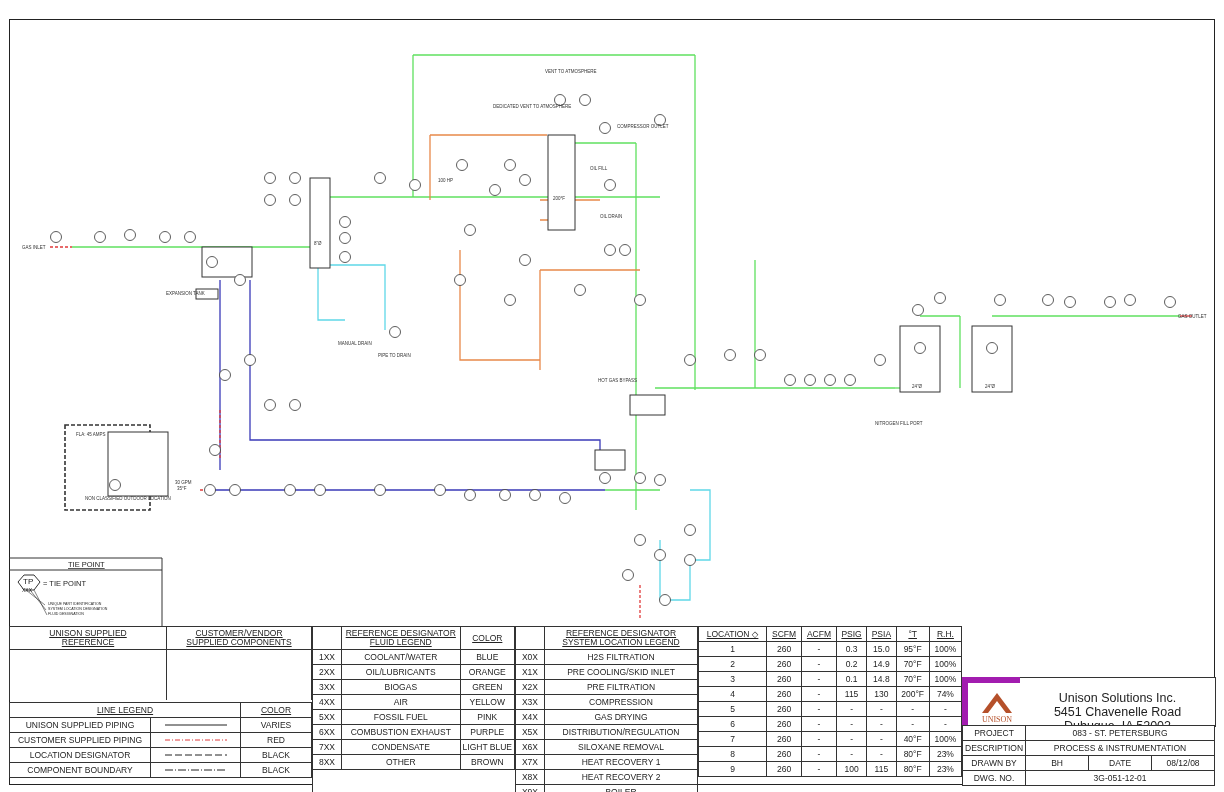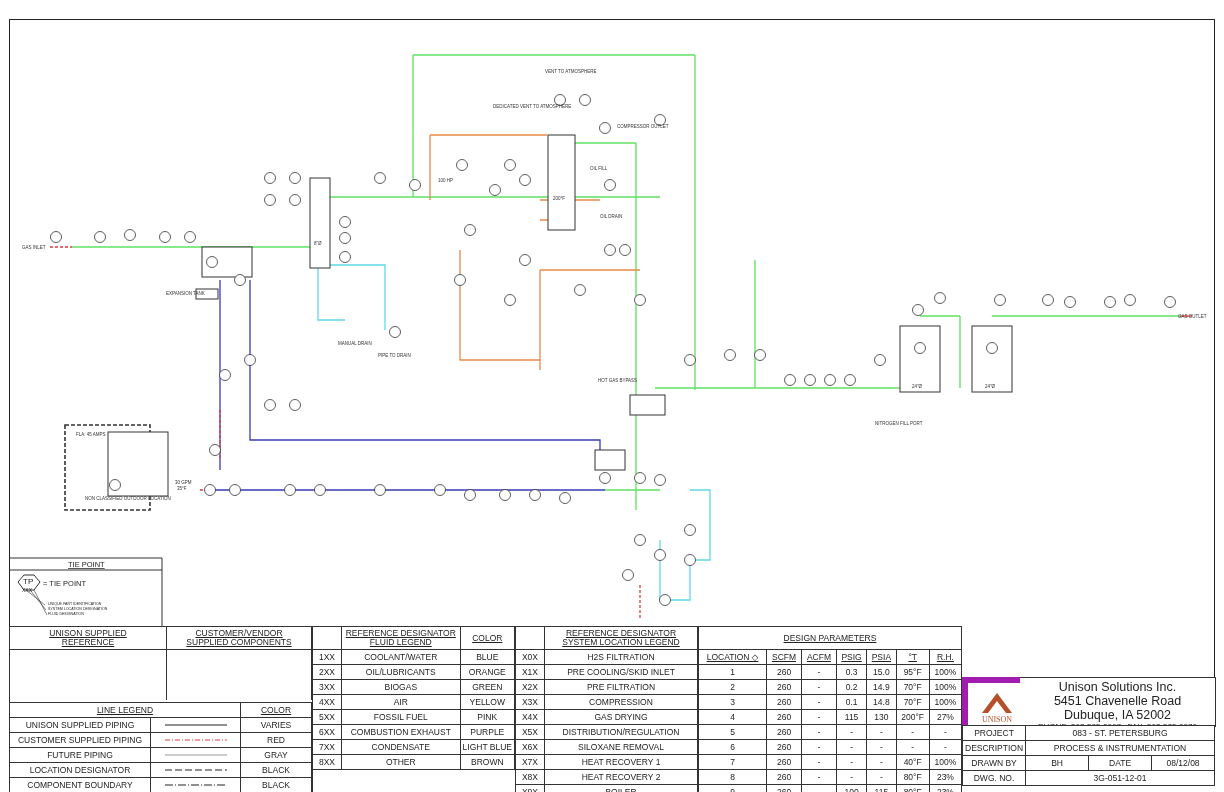--- a/index.html
+++ b/index.html
@@ -234,27 +234,20 @@
     <td>VARIES</td>
   </tr>
   <tr>
     <td>CUSTOMER SUPPLIED PIPING</td>
     <td><svg width="70" height="6">
             <line x1="4" y1="3" x2="66" y2="3" stroke="#e03a3a" stroke-width="1" stroke-dasharray="5,2,1,2"></line>
           </svg></td>
     <td>RED</td>
   </tr>
   <tr>
-    <td>FUTURE PIPING</td>
-    <td><svg width="70" height="6">
-            <line x1="4" y1="3" x2="66" y2="3" stroke="#bbb" stroke-width="1.3"></line>
-          </svg></td>
-    <td>GRAY</td>
-  </tr>
-  <tr>
     <td>LOCATION DESIGNATOR</td>
     <td><svg width="70" height="6">
             <line x1="4" y1="3" x2="66" y2="3" stroke="#222" stroke-width="1" stroke-dasharray="7,3"></line>
           </svg></td>
     <td>BLACK</td>
   </tr>
   <tr>
     <td>COMPONENT BOUNDARY</td>
     <td><svg width="70" height="6">
             <line x1="4" y1="3" x2="66" y2="3" stroke="#222" stroke-width="1" stroke-dasharray="8,2,1,2"></line>
@@ -367,23 +360,20 @@
       </tr>
       <tr>
         <td>X9X</td>
         <td>BOILER</td>
       </tr>
     </tbody>
 </table>
 
 <table class="tb" style="left:698px;top:626px;width:264px;">
   <tbody>
-      <tr>
-        <td colspan="7" style="height:22px;"><span class="u">DESIGN PARAMETERS</span></td>
-      </tr>
   <tr id="dp-header">
         <td class="u">LOCATION ◇</td>
         <td class="u">SCFM</td>
         <td class="u">ACFM</td>
         <td class="u">PSIG</td>
         <td class="u">PSIA</td>
         <td class="u">°T</td>
         <td class="u">R.H.</td>
       </tr>
   </tbody>
@@ -415,21 +405,21 @@
         <td>70°F</td>
         <td>100%</td>
       </tr>
       <tr>
         <td>4</td>
         <td>260</td>
         <td>-</td>
         <td>115</td>
         <td>130</td>
         <td>200°F</td>
-        <td>27%</td>
+        <td>74%</td>
       </tr>
       <tr>
         <td>5</td>
         <td>260</td>
         <td>-</td>
         <td>-</td>
         <td>-</td>
         <td>-</td>
         <td>-</td>
       </tr>
@@ -474,21 +464,21 @@
 
 <div class="logo">
   <svg width="58" height="48" viewBox="0 0 58 48">
     <path d="M14 30 L29 10 L44 30 L38 30 L29 18 L20 30 Z" fill="#b5502a"></path>
     <path d="M22 30 L29 21 L36 30" fill="none" stroke="#fff" stroke-width="1.2"></path>
     <text x="29" y="39" font-size="8" text-anchor="middle" fill="#b5502a" font-family="Liberation Serif, serif">UNISON</text>
     <text x="29" y="45" font-size="4" text-anchor="middle" fill="#333" font-family="Liberation Sans, sans-serif">SOLUTIONS</text>
   </svg>
 </div>
 <div class="title-box">
-  <div style="margin-top:2px;">Unison Solutions Inc.</div>
+  <div style="margin-top:13px;">Unison Solutions Inc.</div>
   <div>5451 Chavenelle Road</div>
   <div>Dubuque, IA 52002</div>
   <div class="ph"><span>PHONE: 563-585-0967</span>&nbsp;&nbsp;&nbsp;<span>FAX: 563-585-0970</span></div>
 </div>
 <table class="tb" style="left:962px;top:725px;width:253px;">
   <tbody>
       <tr>
     <td style="width:54px;">PROJECT</td>
     <td colspan="3">083 - ST. PETERSBURG</td>
   </tr>

